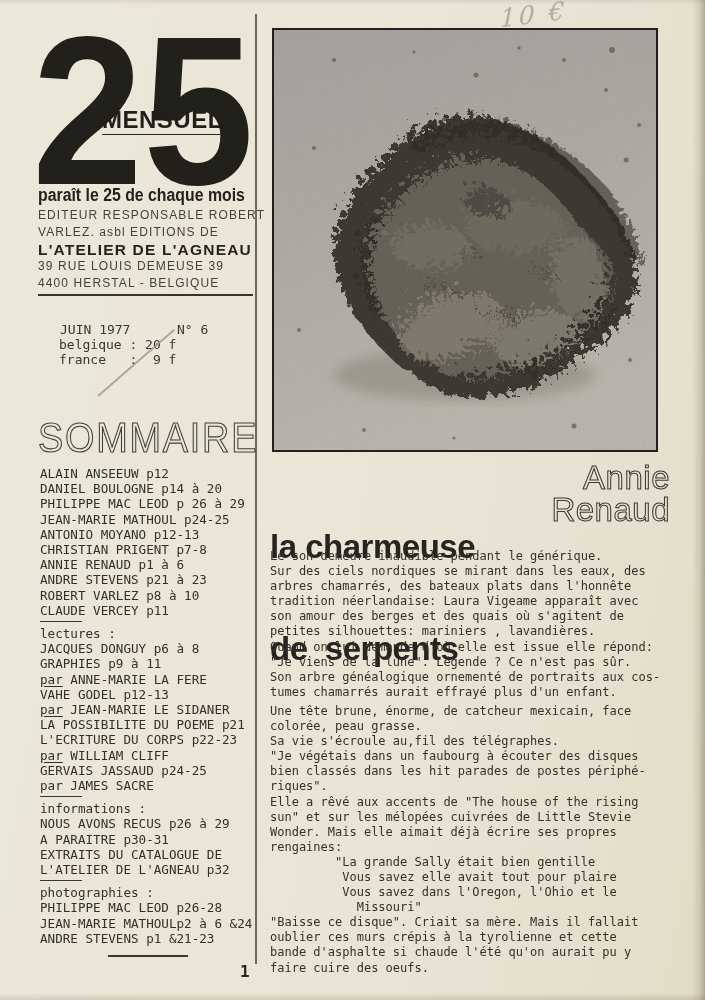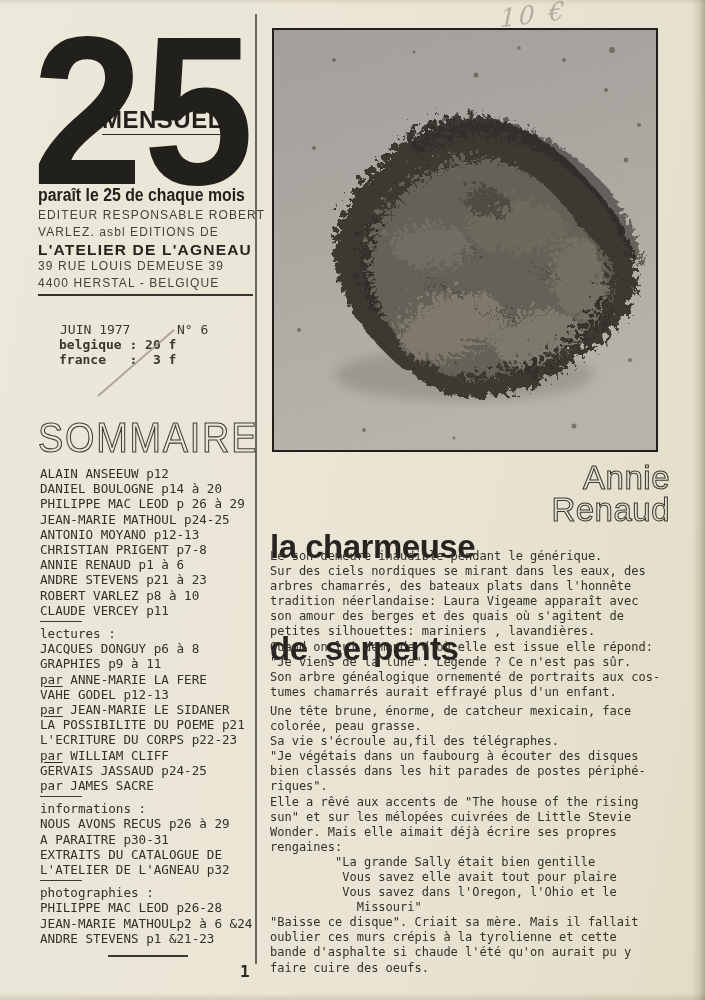--- a/index.html
+++ b/index.html
@@ -25,21 +25,21 @@
   .tagline{position:absolute;left:0;top:157px;font-size:18px;font-weight:700;color:#23221d;
            transform:scaleX(0.88);transform-origin:left center;white-space:nowrap;letter-spacing:0;}
   .address{position:absolute;left:0;top:179px;width:218px;color:#45423a;}
   .addr-line{font-size:12px;line-height:17px;letter-spacing:1.1px;white-space:nowrap;}
   .addr-bold{font-size:15.5px;line-height:17px;font-weight:700;letter-spacing:1.2px;color:#26241f;white-space:nowrap;}
   .rule-full{position:absolute;left:0;top:266px;width:215px;border-top:2px solid #35332b;}
   .issue{position:absolute;left:0;top:294px;width:216px;font-family:"DejaVu Sans Mono",monospace;
          font-size:13px;color:#3a372f;}
   .issue-date-row{position:relative;margin-left:22px;height:15px;line-height:15px;}
   .issue-no{position:absolute;left:117px;top:0;}
-  .price{margin-left:21px;line-height:15.2px;white-space:pre;font-weight:bold;}
+  .price{margin-left:21px;line-height:15.2px;white-space:pre;}
   .price:first-of-type{margin-top:17px;}
   .pencil-stroke{position:absolute;left:60px;top:367px;width:101px;border-top:2px solid rgba(158,150,136,0.8);
                  transform:rotate(-41deg);transform-origin:left center;}
   .sommaire-title{position:absolute;left:0;top:388px;font-size:42px;line-height:44px;letter-spacing:2px;
                   color:transparent;-webkit-text-stroke:1.15px #43403a;white-space:nowrap;
                   transform:scaleX(0.9);transform-origin:left center;}
   .toc{position:absolute;left:2px;top:438px;width:216px;font-family:"DejaVu Sans Mono",monospace;
        font-size:12.6px;color:#33302a;}
   .toc .line{line-height:15.2px;white-space:pre;}
   .mono-label{line-height:15.2px;}
@@ -92,21 +92,21 @@
     </div>
 
     <div class="rule-full"></div>
 
     <div class="issue">
       <div class="issue-date-row">
         <span>JUIN 1977</span>
         <span class="issue-no">N° 6</span>
       </div>
       <div class="price">belgique : 20 f</div>
-      <div class="price">france   :  3 f</div>
+      <div class="price">france   :  9 f</div>
     </div>
 
     <div class="pencil-stroke"></div>
 
     <div class="sommaire-title">SOMMAIRE</div>
 
     <div class="toc">
       <div class="mono-list">
           <div class="line">ALAIN ANSEEUW p12</div>
           <div class="line">DANIEL BOULOGNE p14 à 20</div>

